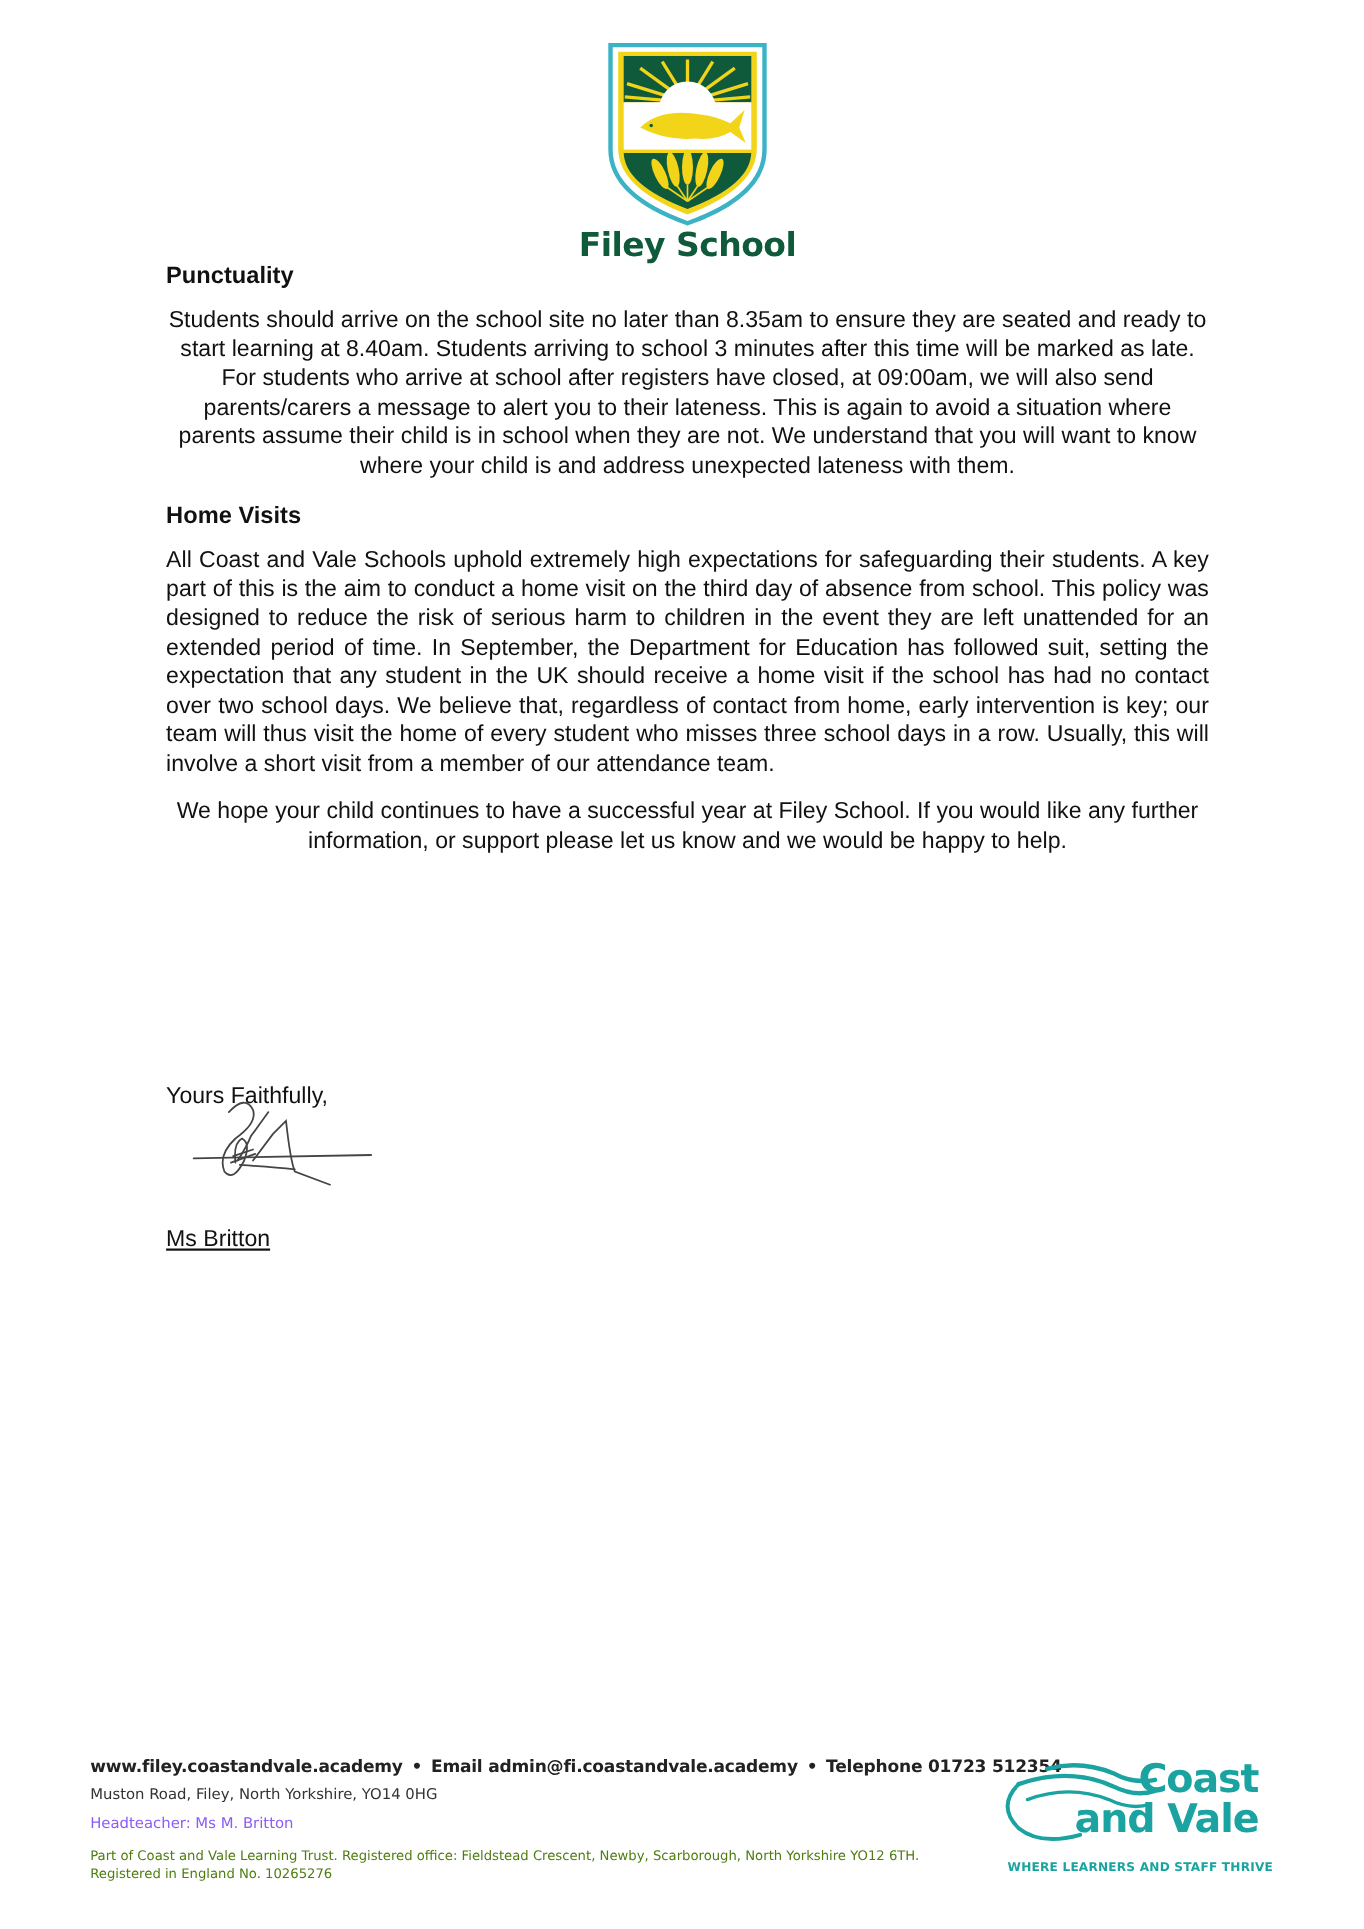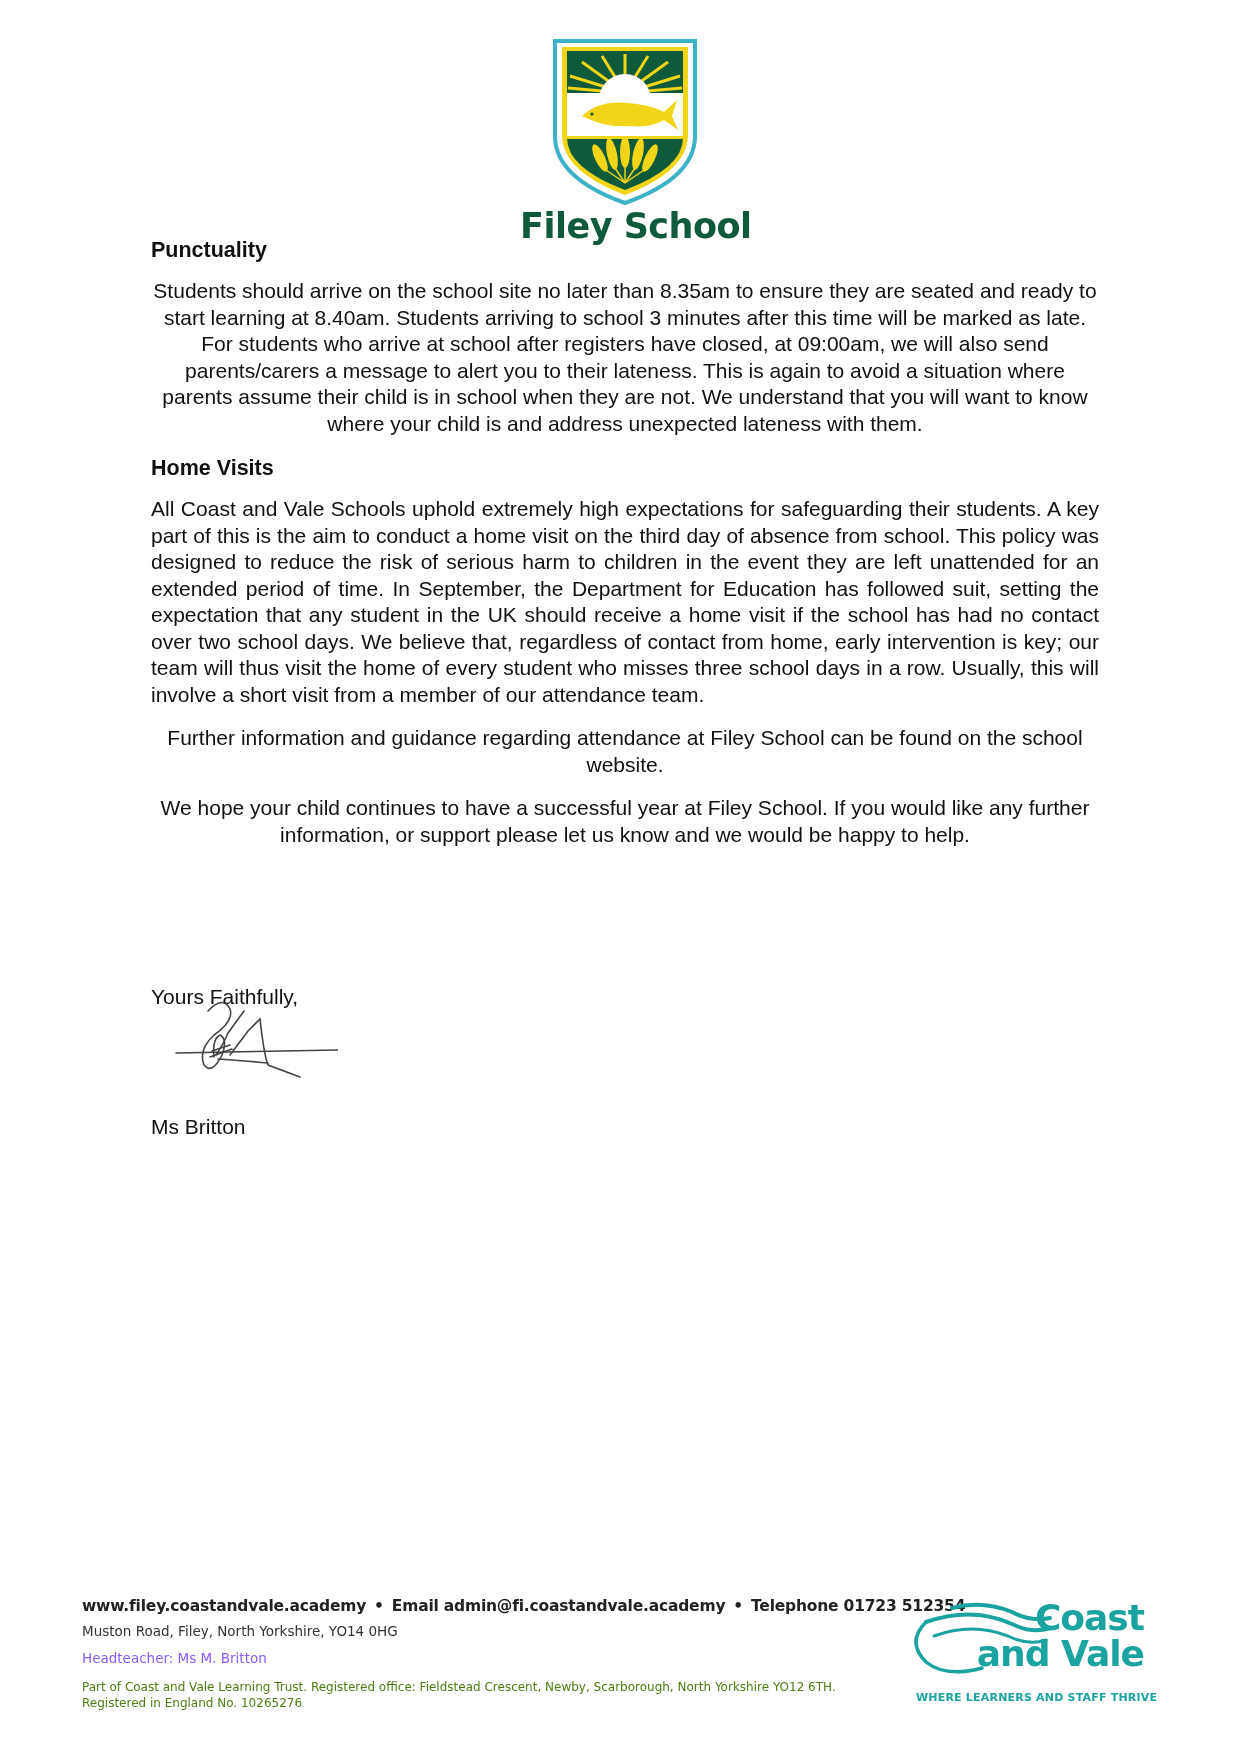--- a/index.html
+++ b/index.html
@@ -1,29 +1,29 @@
 <!DOCTYPE html>
 <html><head>
 <meta charset="utf-8">
 <style>
   html, body { margin: 0; padding: 0; background: #ffffff; }
   body { width: 1240px; height: 1754px; position: relative; overflow: hidden; font-family: "Liberation Sans", sans-serif; color: #111; }
   .page { position: absolute; left: 0; top: 0; width: 1240px; height: 1754px; background: #fff; }
 
   .logo { position: absolute; left: 520px; top: 38px; width: 210px; height: 215px; }
   .crest { position: absolute; left: 32px; top: 0; width: 146px; height: 168px; }
-  .wordmark { position: absolute; left: 0; top: 168px; width: 210px; text-align: center; font-family: "DejaVu Sans", sans-serif; font-weight: bold; font-size: 35px; color: #0f5a3a; letter-spacing: -0.5px; white-space: nowrap; }
+  .wordmark { position: absolute; left: 0; top: 168px; width: 210px; text-align: center; font-family: "DejaVu Sans", sans-serif; font-weight: bold; font-size: 30px; color: #0f5a3a; letter-spacing: -0.5px; white-space: nowrap; }
 
   .content { position: absolute; left: 151px; top: 236px; width: 948px; }
   .heading { font-weight: bold; font-size: 21.5px; line-height: 28px; margin: 0 0 14px 0; }
   .para { font-size: 21px; line-height: 26.5px; margin: 0 0 17px 0; text-align: justify; }
   .para.left { text-align: center; }
   .closing { font-size: 21px; line-height: 26.5px; position: absolute; left: 151px; top: 940px; margin-top: 44px; }
   .signature { position: absolute; left: 168px; top: 995px; width: 170px; height: 100px; }
-  .signer { font-size: 21px; line-height: 26.5px; position: absolute; left: 151px; top: 1114px; }
+  .signer { font-size: 21px; line-height: 26.5px; position: absolute; left: 151px; top: 1114px; text-decoration: underline; }
 
   .footer { position: absolute; left: 82px; top: 1596px; width: 820px; font-family: "DejaVu Sans", sans-serif; color: #222; }
   .footer .contact { font-weight: bold; font-size: 15.5px; line-height: 20px; white-space: nowrap; letter-spacing: -0.2px; }
   .footer .contact .dot { margin: 0 8px; }
   .footer .addr { font-size: 13.5px; line-height: 18px; margin-top: 6px; color: #333; }
   .footer .head { font-size: 13.5px; line-height: 18px; margin-top: 9px; color: #8b5cf6; }
   .footer .reg { font-size: 12px; line-height: 16px; margin-top: 12px; color: #4d7c0f; }
 
   .cv-logo { position: absolute; left: 912px; top: 1596px; width: 232px; height: 118px; }
   .cv-name { position: absolute; right: 0; font-family: "DejaVu Sans", sans-serif; font-weight: bold; color: #1aa3a0; font-size: 36px; line-height: 36px; letter-spacing: -1px; }
@@ -84,21 +84,20 @@
     </svg>
     <div class="wordmark">Filey School</div>
   </div>
 
   <div class="content">
     <div class="heading">Punctuality</div>
     <p class="para left">Students should arrive on the school site no later than 8.35am to ensure they are seated and ready to start learning at 8.40am.  Students arriving to school 3 minutes after this time will be marked as late.  For students who arrive at school after registers have closed, at 09:00am, we will also send parents/carers a message to alert you to their lateness.  This is again to avoid a situation where parents assume their child is in school when they are not. We understand that you will want to know where your child is and address unexpected lateness with them.</p>
 
     <div class="heading">Home Visits</div>
     <p class="para">All Coast and Vale Schools uphold extremely high expectations for safeguarding their students. A key part of this is the aim to conduct a home visit on the third day of absence from school. This policy was designed to reduce the risk of serious harm to children in the event they are left unattended for an extended period of time. In September, the Department for Education has followed suit, setting the expectation that any student in the UK should receive a home visit if the school has had no contact over two school days. We believe that, regardless of contact from home, early intervention is key; our team will thus visit the home of every student who misses three school days in a row. Usually, this will involve a short visit from a member of our attendance team.</p>
-    <p class="para left">Further information and guidance regarding attendance at Filey School can be found on the school website.</p>
     <p class="para left">We hope your child continues to have a successful year at Filey School. If you would like any further information, or support please let us know and we would be happy to help.</p>
   </div>
 
   <div class="closing">Yours Faithfully,</div>
 
   <svg class="signature" viewBox="0 0 170 100">
     <g fill="none" stroke="#444" stroke-width="1.6" stroke-linecap="round">
       <path d="M8 58 L170 55"></path>
       <path d="M40 16 Q55 0 62 14 Q66 26 46 40 Q30 55 36 70 Q44 80 54 60 Q60 44 52 40 Q44 44 46 62"></path>
       <path d="M48 60 Q56 48 60 38 L76 16"></path>

